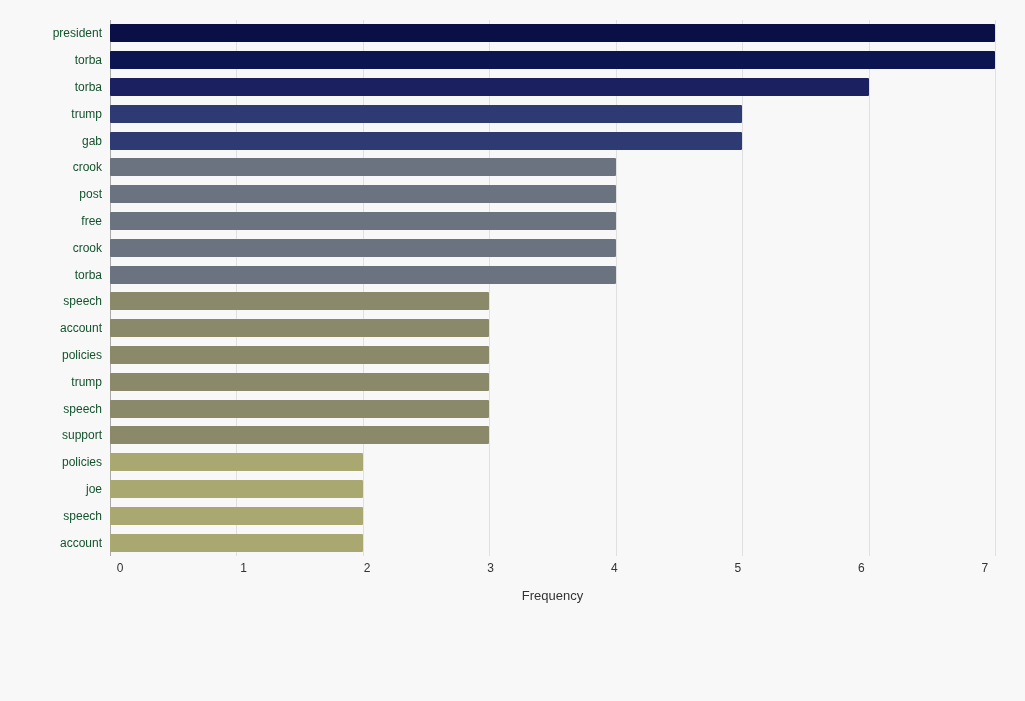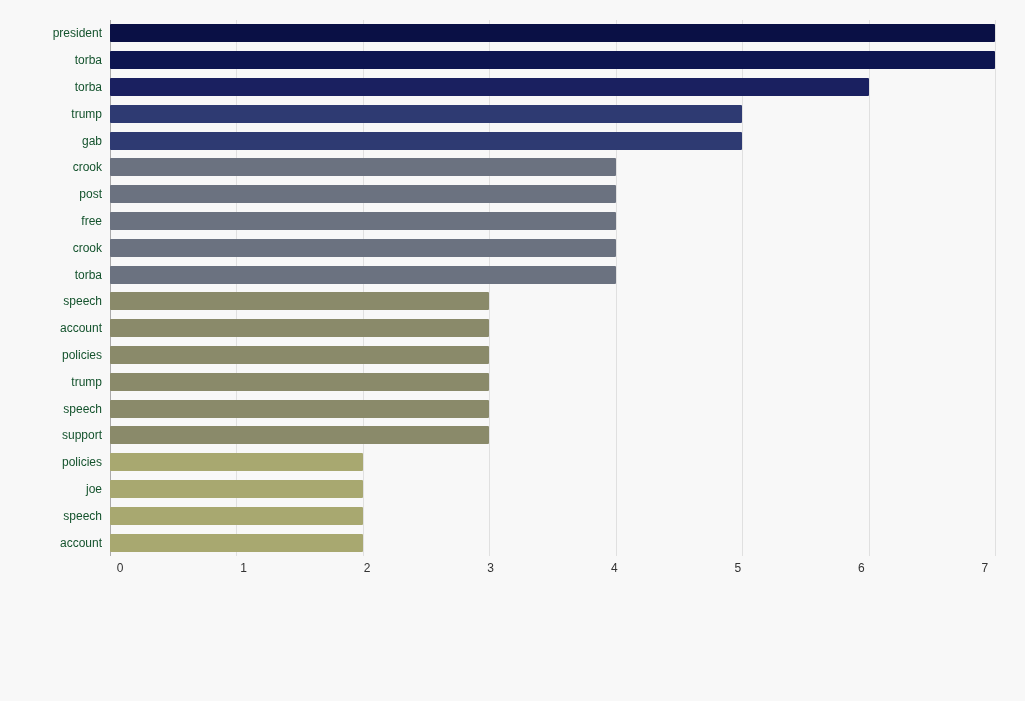--- a/index.html
+++ b/index.html
@@ -207,16 +207,17 @@
         <div class="x-axis" id="x-axis">
             <span class="x-tick" style="font-size: 12px; color: rgb(51, 51, 51);">0</span>
             <span class="x-tick" style="font-size: 12px; color: rgb(51, 51, 51);">1</span>
             <span class="x-tick" style="font-size: 12px; color: rgb(51, 51, 51);">2</span>
             <span class="x-tick" style="font-size: 12px; color: rgb(51, 51, 51);">3</span>
             <span class="x-tick" style="font-size: 12px; color: rgb(51, 51, 51);">4</span>
             <span class="x-tick" style="font-size: 12px; color: rgb(51, 51, 51);">5</span>
             <span class="x-tick" style="font-size: 12px; color: rgb(51, 51, 51);">6</span>
             <span class="x-tick" style="font-size: 12px; color: rgb(51, 51, 51);">7</span>
           </div>
+        <div class="x-axis-label">Frequency</div>
       </div>
     </div>
   </div>
 </div>
 
 </body></html>

